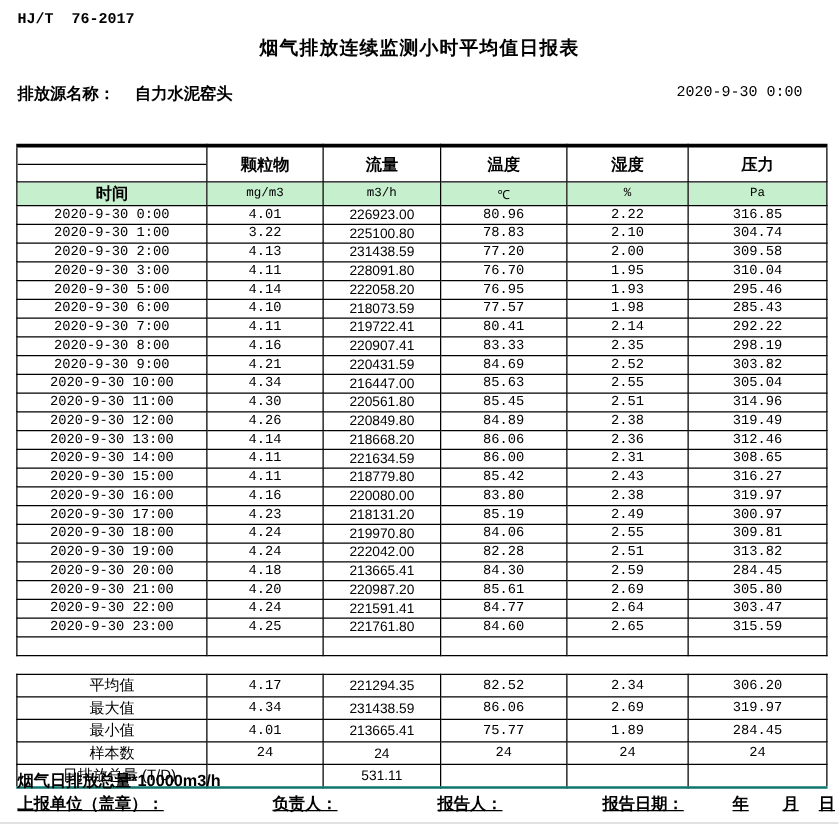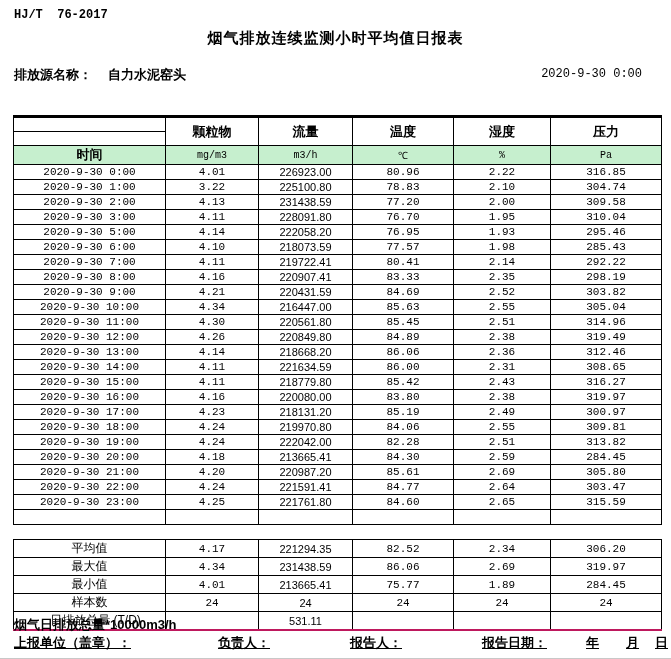--- a/index.html
+++ b/index.html
@@ -22,21 +22,21 @@
   .split-cell{padding:0;}
   .split-cell .split-top{height:13px;border-bottom:1px solid #000;}
   .split-cell .split-bottom{height:13px;}
   .unit-row td{height:15px;font-size:10px;font-family:"Liberation Mono",monospace;}
   .unit-row td.time-head{font-size:13px;font-weight:bold;font-family:"Liberation Sans",sans-serif;}
   tbody td{height:14px;font-size:11px;}
   .mono{font-family:"Liberation Mono",monospace;}
   .sans{font-family:"Liberation Sans",sans-serif;}
   .blank-row td{height:14px;}
 
-  .summary-table{position:absolute;left:13px;top:539px;border-bottom:2px solid #be185d;}
+  .summary-table{position:absolute;left:13px;top:539px;border-bottom:2px solid #0f766e;}
   .summary-table td{height:14px;font-size:11px;}
   .summary-table td.label-cell{font-size:12px;font-family:"Liberation Sans",sans-serif;}
   .summary-table tr:last-child td.label-cell{text-align:center;padding-left:12px;}
 
   .footnote{position:absolute;left:14px;top:616px;font-size:13px;font-weight:bold;}
   .signature-row{position:absolute;left:0;top:634px;width:671px;height:18px;font-size:13px;font-weight:bold;}
   .signature-row span{position:absolute;top:0;text-decoration:underline;}
   .sig-unit{left:14px;}
   .sig-resp{left:218px;}
   .sig-reporter{left:350px;}

